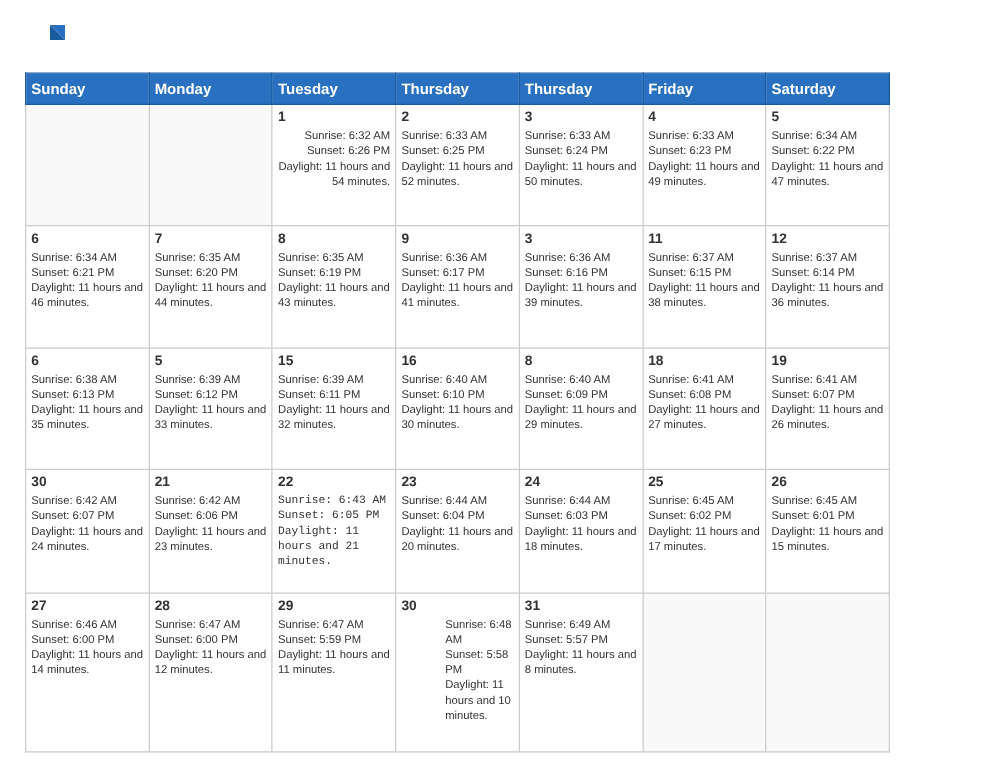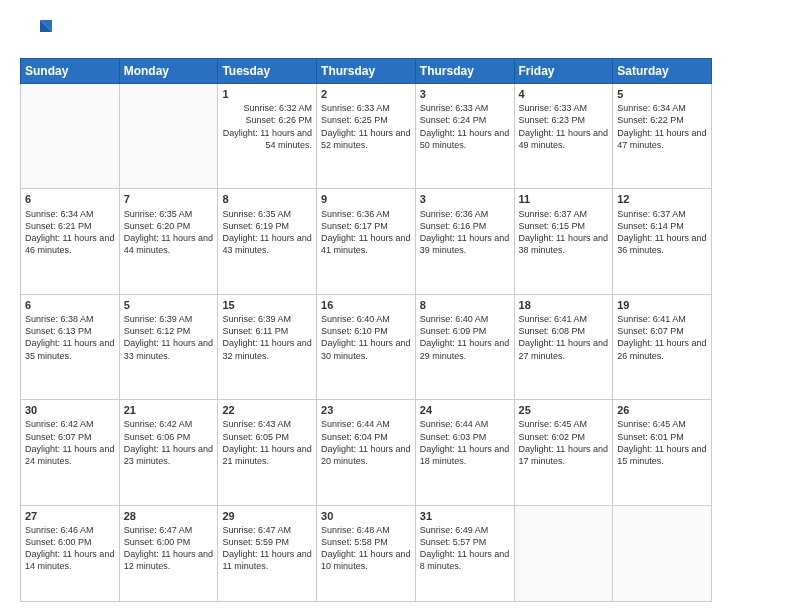--- a/index.html
+++ b/index.html
@@ -269,21 +269,21 @@
 Daylight: 11 hours and 24 minutes.</div>
           </td>
           <td>
             <span class="day-num">21</span>
             <div class="day-info" style="white-space: pre-line;">Sunrise: 6:42 AM
 Sunset: 6:06 PM
 Daylight: 11 hours and 23 minutes.</div>
           </td>
           <td>
             <span class="day-num">22</span>
-            <div class="day-info" style="white-space: pre-line;">Sunrise: 6:43 AM
+            <div class="day-info" style="white-space: pre-line; font-family: Liberation Mono, monospace;">Sunrise: 6:43 AM
 Sunset: 6:05 PM
 Daylight: 11 hours and 21 minutes.</div>
           </td>
           <td>
             <span class="day-num">23</span>
             <div class="day-info" style="white-space: pre-line;">Sunrise: 6:44 AM
 Sunset: 6:04 PM
 Daylight: 11 hours and 20 minutes.</div>
           </td>
           <td>
@@ -319,21 +319,21 @@
 Daylight: 11 hours and 12 minutes.</div>
           </td>
           <td>
             <span class="day-num">29</span>
             <div class="day-info" style="white-space: pre-line;">Sunrise: 6:47 AM
 Sunset: 5:59 PM
 Daylight: 11 hours and 11 minutes.</div>
           </td>
           <td>
             <span class="day-num">30</span>
-            <div class="day-info" style="white-space: pre-line;">Sunrise: 6:48 AM
+            <div class="day-info" style="white-space: pre-line; margin-left: 35px;">Sunrise: 6:48 AM
 Sunset: 5:58 PM
 Daylight: 11 hours and 10 minutes.</div>
           </td>
           <td>
             <span class="day-num">31</span>
             <div class="day-info" style="white-space: pre-line;">Sunrise: 6:49 AM
 Sunset: 5:57 PM
 Daylight: 11 hours and 8 minutes.</div>
           </td>
           <td class="empty-cell"></td>

